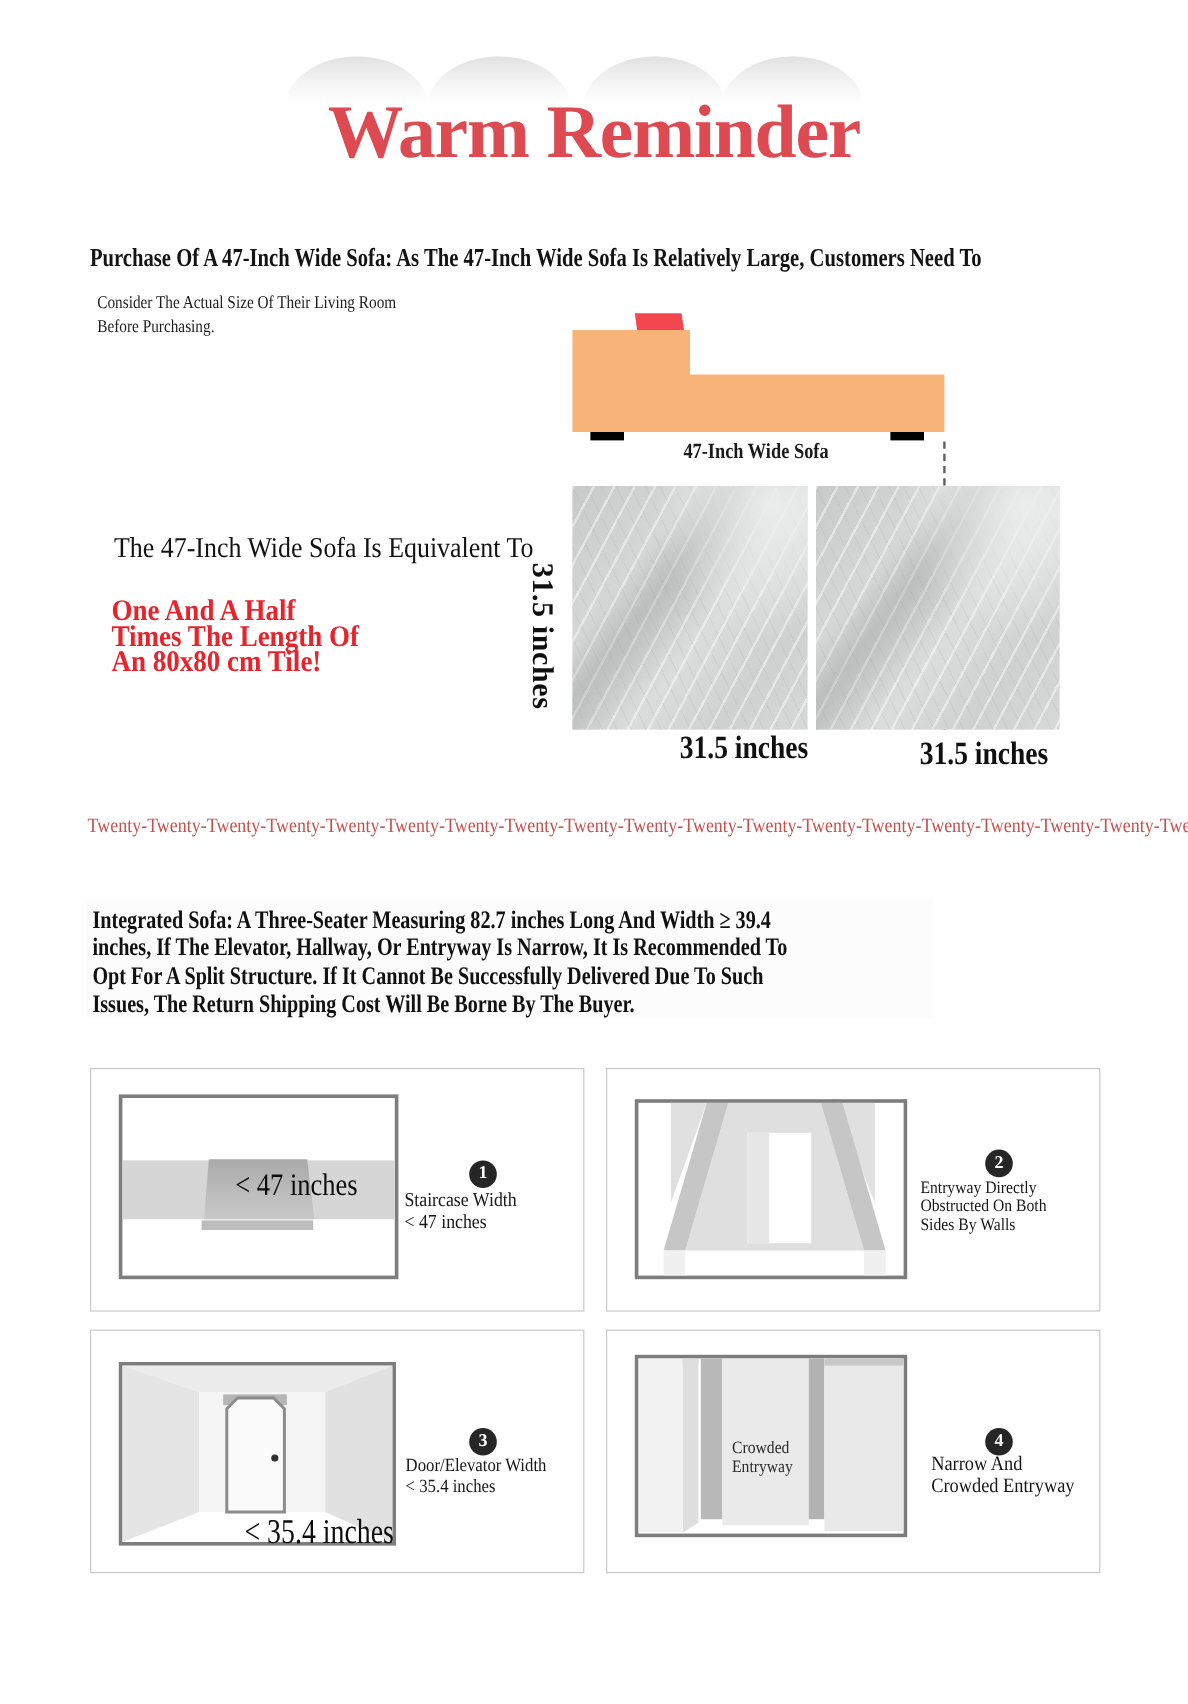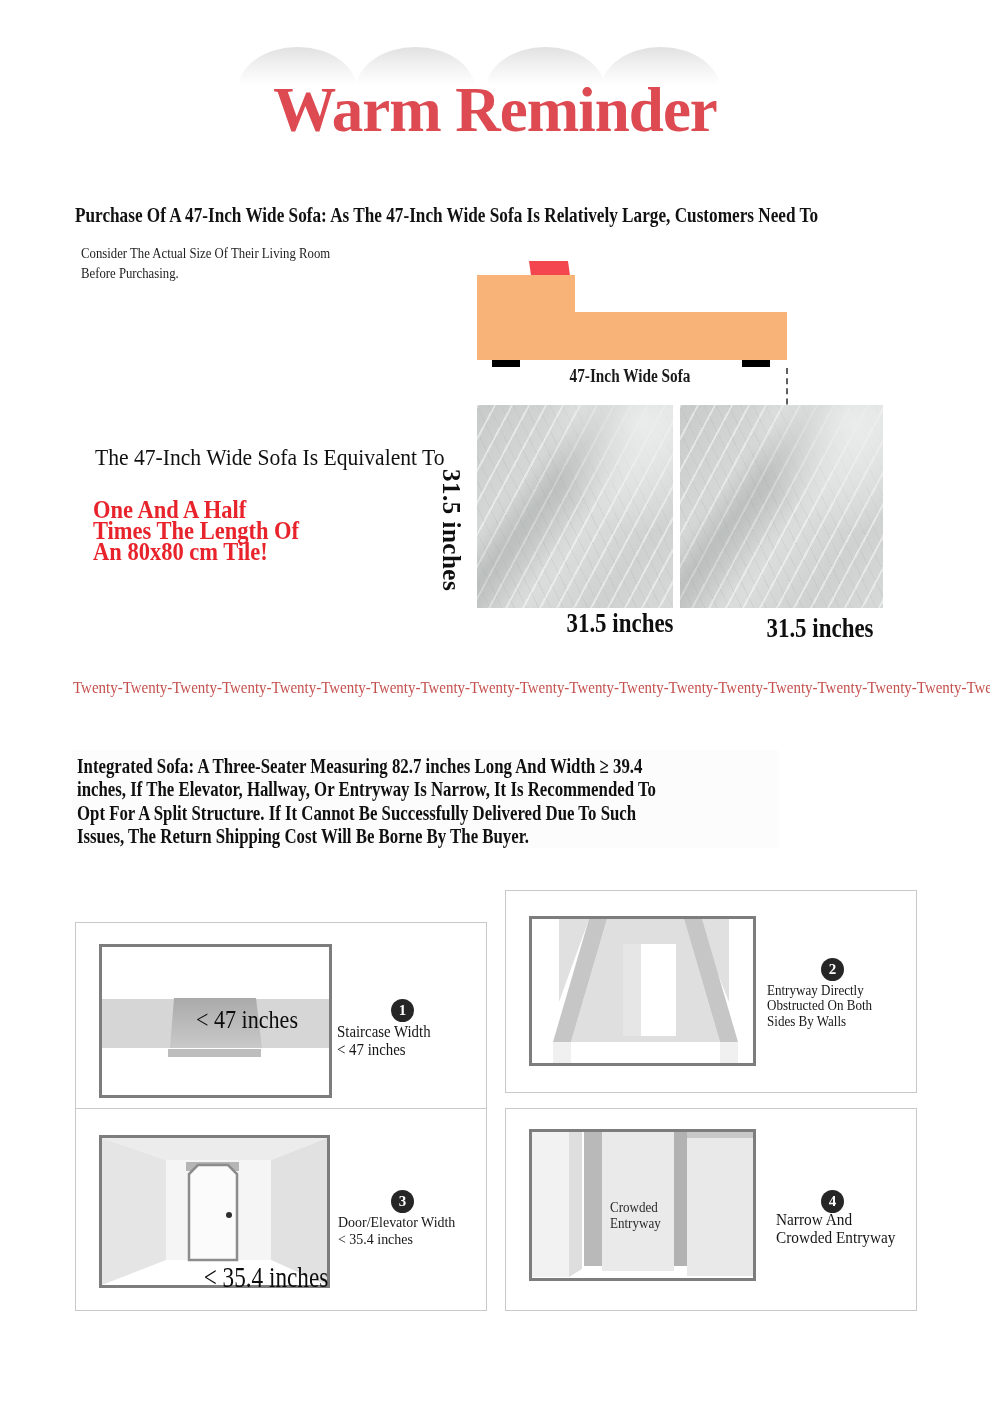--- a/index.html
+++ b/index.html
@@ -42,21 +42,21 @@
   #tile-side-label{left:437px;top:469px;height:150px;writing-mode:vertical-rl;
                    font-size:25px;font-weight:700;color:#0f0f0f;z-index:6;letter-spacing:.5px;}
   #tile1-width-label{left:530px;top:608px;width:180px;text-align:center;font-size:27px;font-weight:700;color:#0f0f0f;}
   #tile2-width-label{left:730px;top:613px;width:180px;text-align:center;font-size:27px;font-weight:700;color:#0f0f0f;}
 
   #divider{left:73px;top:678px;width:1200px;font-size:17px;color:var(--divider_red,#c4514e);}
   #notice-bg{left:72px;top:750px;width:706px;height:98px;background:#fcfcfc;}
   #notice{left:77px;top:755px;font-size:21px;font-weight:700;line-height:23.4px;color:#101010;}
 
   .panel{position:absolute;width:410px;height:201px;border:1px solid #c9c9c9;background:#fff;}
-  #panel-1{left:75px;top:890px;margin-top:32px;}  #panel-2{left:505px;top:890px;}
+  #panel-1{left:75px;top:890px;}  #panel-2{left:505px;top:890px;}
   #panel-3{left:75px;top:1108px;} #panel-4{left:505px;top:1108px;}
   .imgbox{position:absolute;border:3px solid #7d7d7d;background:#fff;overflow:visible;}
   .num{position:absolute;width:23px;height:23px;border-radius:50%;background:#262626;color:#fff;
        text-align:center;line-height:23px;font-size:15px;font-weight:700;z-index:3;}
   .caption{position:absolute;font-weight:500;color:#161616;}
 
   #p1-imgtext{position:absolute;left:70px;top:58px;width:150px;text-align:center;
               font-size:26px;font-weight:500;color:#0c0c0c;}
   #p3-bigtext{position:absolute;left:60px;top:152px;width:260px;text-align:center;
               font-size:29px;font-weight:500;color:#0c0c0c;z-index:4;}

